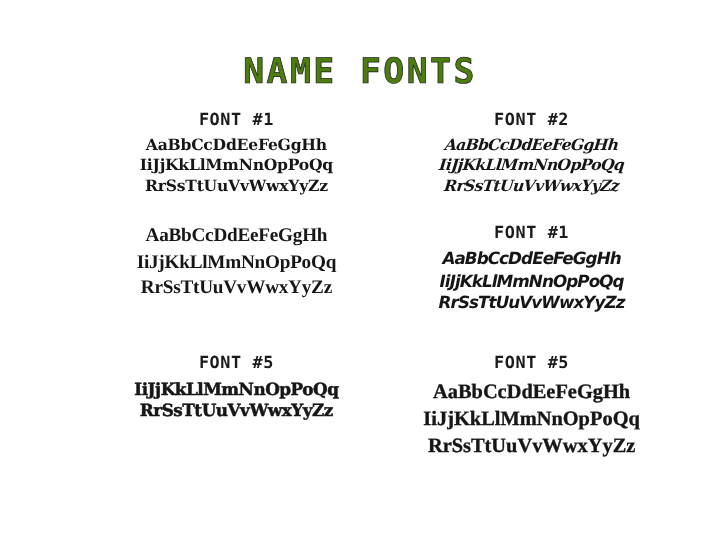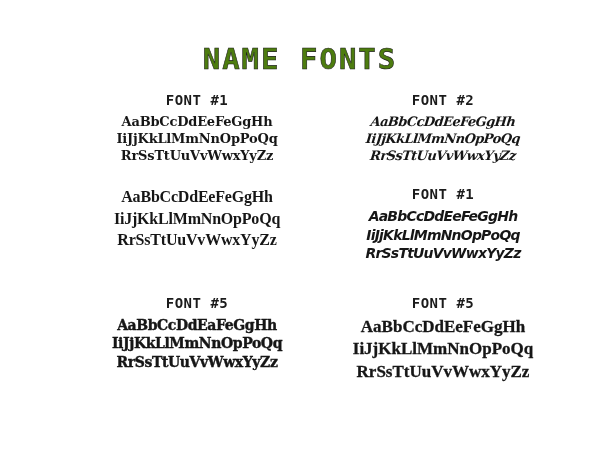--- a/index.html
+++ b/index.html
@@ -136,21 +136,20 @@
 
     <div class="font-block f4 block-4">
       <div class="font-label">FONT #1</div>
       <div class="sample-line">AaBbCcDdEeFeGgHh</div>
       <div class="sample-line">IiJjKkLlMmNnOpPoQq</div>
       <div class="sample-line">RrSsTtUuVvWwxYyZz</div>
     </div>
 
     <div class="font-block f5 block-5">
       <div class="font-label">FONT #5</div>
-      <div class="sample-line">AaBbCcDdEaFeGgHh</div>
       <div class="sample-line">IiJjKkLlMmNnOpPoQq</div>
       <div class="sample-line">RrSsTtUuVvWwxYyZz</div>
     </div>
 
     <div class="font-block f6 block-6">
       <div class="font-label">FONT #5</div>
       <div class="sample-line">AaBbCcDdEeFeGgHh</div>
       <div class="sample-line">IiJjKkLlMmNnOpPoQq</div>
       <div class="sample-line">RrSsTtUuVvWwxYyZz</div>
     </div>

